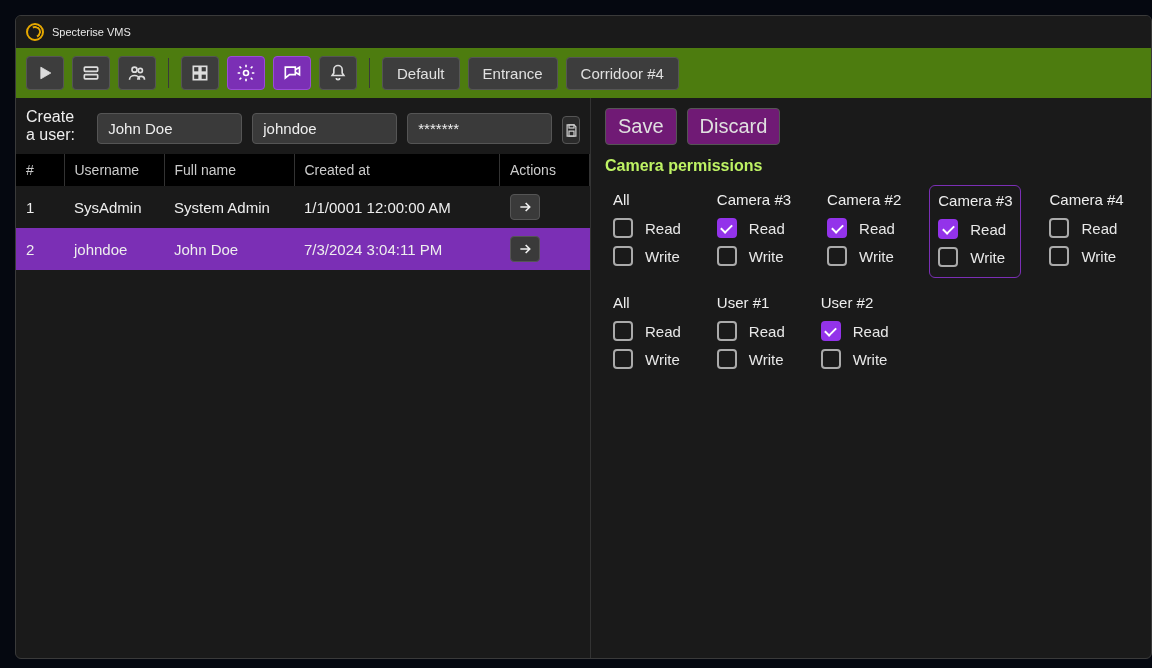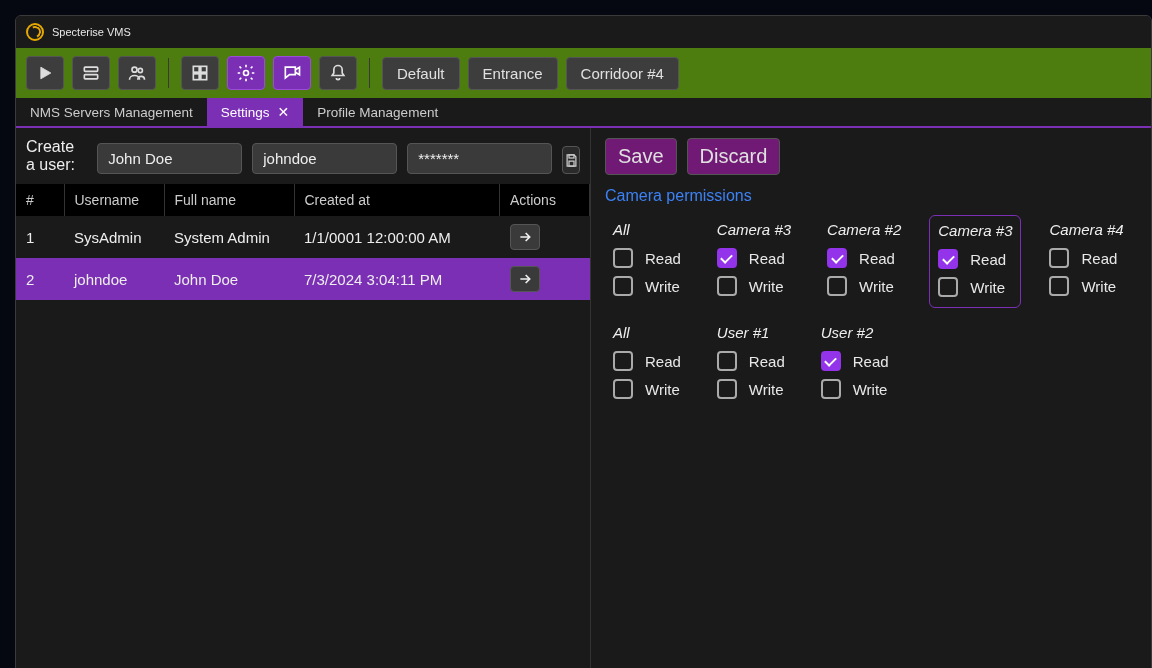--- a/index.html
+++ b/index.html
@@ -120,25 +120,25 @@
     font-size: 15px;
     color:#eee;
   }
   table.users tbody tr.selected { background: #7b2fb5; }
   .arrow-btn {
     width:30px;height:26px;border:1px solid #555;border-radius:4px;background:#3a3a3a;
     display:flex;align-items:center;justify-content:center;cursor:pointer;color:#eee;
   }
   .panel-actions { display:flex; gap:10px; margin-bottom:12px;}
   .panel-actions .text-btn { padding:6px 12px; font-size:20px; background:#701a75;}
-  .perm-section-title { font-weight:400; font-size:16px; margin: 6px 0 10px 0; color:#3b82f6;}
+  .perm-section-title { font-weight:700; font-size:16px; margin: 6px 0 10px 0; color:#bef264;}
   .perm-grid { display:flex; gap:20px; flex-wrap:nowrap; margin-bottom:10px;}
   .perm-col { display:flex;flex-direction:column;gap:8px; padding:6px 8px 10px 8px; border-radius:6px;}
   .perm-col.highlight { border:1px solid #7b2fb5; }
-  .perm-col-title { font-size:15px; color:#eee; margin-bottom:2px; white-space:nowrap;font-style:italic;}
+  .perm-col-title { font-size:15px; color:#eee; margin-bottom:2px; white-space:nowrap;}
   .perm-row { display:flex;align-items:center;gap:12px;}
   .chk {
     width:20px;height:20px;border:2px solid #aaa;border-radius:4px;background:transparent;
     display:flex;align-items:center;justify-content:center;cursor:pointer;flex-shrink:0;
   }
   .chk.checked { background:#9333ea; border-color:#9333ea;}
   .chk.checked::after{
     content:"";width:5px;height:9px;border:solid #fff;border-width:0 2px 2px 0;transform:rotate(45deg);margin-top:-2px;
   }
   .perm-label{font-size:15px;}
@@ -198,32 +198,20 @@
       <svg viewBox="0 0 24 24">
           <path d="M12 3a5 5 0 015 5v4l2 3H5l2-3V8a5 5 0 015-5zM10 18a2 2 0 004 0" fill="none" stroke-width="2"></path>
         </svg>
     </div>
     <div class="toolbar-sep"></div>
     <div class="text-btn">Default</div>
     <div class="text-btn">Entrance</div>
     <div class="text-btn">Corridoor #4</div>
   </div>
 
-  <div class="tabbar">
-    <div class="tab">
-      <span>NMS Servers Management</span>
-    </div>
-    <div class="tab active">
-      <span>Settings</span>
-      <span class="close-x">✕</span>
-    </div>
-    <div class="tab">
-      <span>Profile Management</span>
-    </div>
-  </div>
 
   <div class="content">
 
     <div class="left-pane">
       <div class="create-row">
         <span class="create-label">Create a user:</span>
         <input class="text-input" value="John Doe" style="">
         <input class="text-input" value="johndoe" style="">
         <input class="text-input" value="*******" style="">
         <div class="save-icon-btn">

